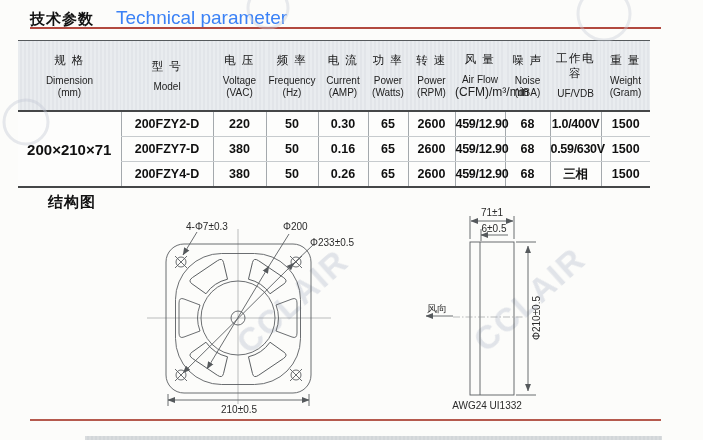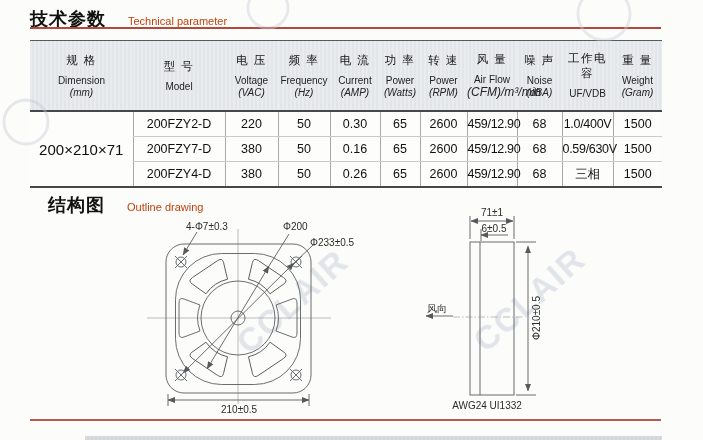--- a/index.html
+++ b/index.html
@@ -3,51 +3,52 @@
 <meta charset="utf-8">
 <style>
   html,body{margin:0;padding:0;}
   .page{
     position:relative;width:703px;height:440px;overflow:hidden;
     background:#fcfcfa;font-family:"Liberation Sans",sans-serif;
     color:#1c1c1c;
   }
   
   .sec-title{position:absolute;display:flex;gap:0;align-items:baseline;}
-  .sec-title .zh{font-size:18px;font-weight:bold;letter-spacing:1px;color:#111;}
-  .sec-title .en{font-size:11px;color:#c2410c;margin-left:22px;}
+  .sec-title .zh{font-size:15px;font-weight:bold;letter-spacing:1px;color:#111;}
+  .sec-title .en{font-size:19px;color:#3b82f6;margin-left:22px;}
   #sec1{left:30px;top:7px;}
   #sec2{left:48px;top:193px;}
   .redline{position:absolute;height:1.5px;background:#b2493f;left:30px;width:631px;}
   #redline-top{top:27px;}
   #redline-bottom{top:419px;background:#b55a4e;}
   #bottom-bar{position:absolute;left:85px;top:436px;width:577px;height:4px;
     background:repeating-linear-gradient(90deg,#d9dcde 0 2px,#d2d6d9 2px 4px);}
   
   table.spec{
-    position:absolute;left:30px;top:40px;width:632px;
+    position:absolute;left:18px;top:40px;width:632px;
     border-collapse:collapse;table-layout:fixed;
   }
   table.spec th{
     height:69px;vertical-align:middle;font-weight:normal;padding:0;
     border-top:1.6px solid #565a5d;border-bottom:2px solid #454748;
     background:repeating-linear-gradient(90deg,#e9ecef 0 2px,#e2e5e9 2px 4px);
     text-align:center;
   }
   table.spec td{
     height:24px;text-align:center;vertical-align:middle;padding:0;
     font-size:12.5px;color:#101010;
     border-left:1px solid #a4a9ad;border-bottom:1px solid #c7cbce;
     background:#fdfdfc;
+    font-weight:bold;
   }
   table.spec tr.last td{border-bottom:2px solid #454748;}
   table.spec td.dim-cell{border-left:none;border-bottom:2px solid #454748;font-size:15px;}
   .hzh{font-size:11.5px;letter-spacing:1.5px;color:#141414;margin-bottom:7px;}
   .hen{font-size:10px;color:#222;line-height:1.18;}
-  .hsub{font-size:10px;color:#222;line-height:1.18;font-style:italic;}
+  .hsub{font-size:10px;color:#222;line-height:1.18;}
   th.airflow .hsub{font-size:12px;}
   td.cond{font-size:11px;letter-spacing:-0.3px;}
   td.cap{font-size:10.5px;letter-spacing:-0.3px;}
   
   svg.draw{position:absolute;left:0;top:0;pointer-events:none;}
   .dimtxt{font-family:"Liberation Sans",sans-serif;font-size:10px;fill:#2b2b2b;}
   .wm{font-family:"Liberation Sans",sans-serif;font-weight:bold;}
 </style>
 </head>
 <body>
@@ -169,21 +170,20 @@
         <td class="cond">459/12.90</td>
         <td>68</td>
         <td class="cap">三相</td>
         <td>1500</td>
       </tr>
     </tbody>
   </table>
 
   <div class="sec-title" id="sec2">
     <span class="zh">结构图</span>
-    <span class="en">Outline drawing</span>
   </div>
 
   <div class="redline" id="redline-bottom"></div>
   <div id="bottom-bar"></div>
 
   <svg class="draw" width="703" height="440" viewBox="0 0 703 440">
     <defs>
       <marker id="ah" viewBox="0 0 10 10" refX="9.5" refY="5" markerWidth="8.5" markerHeight="8.5" orient="auto-start-reverse">
         <path d="M0,1 L10,5 L0,9 z" fill="#55595c"></path>
       </marker>

